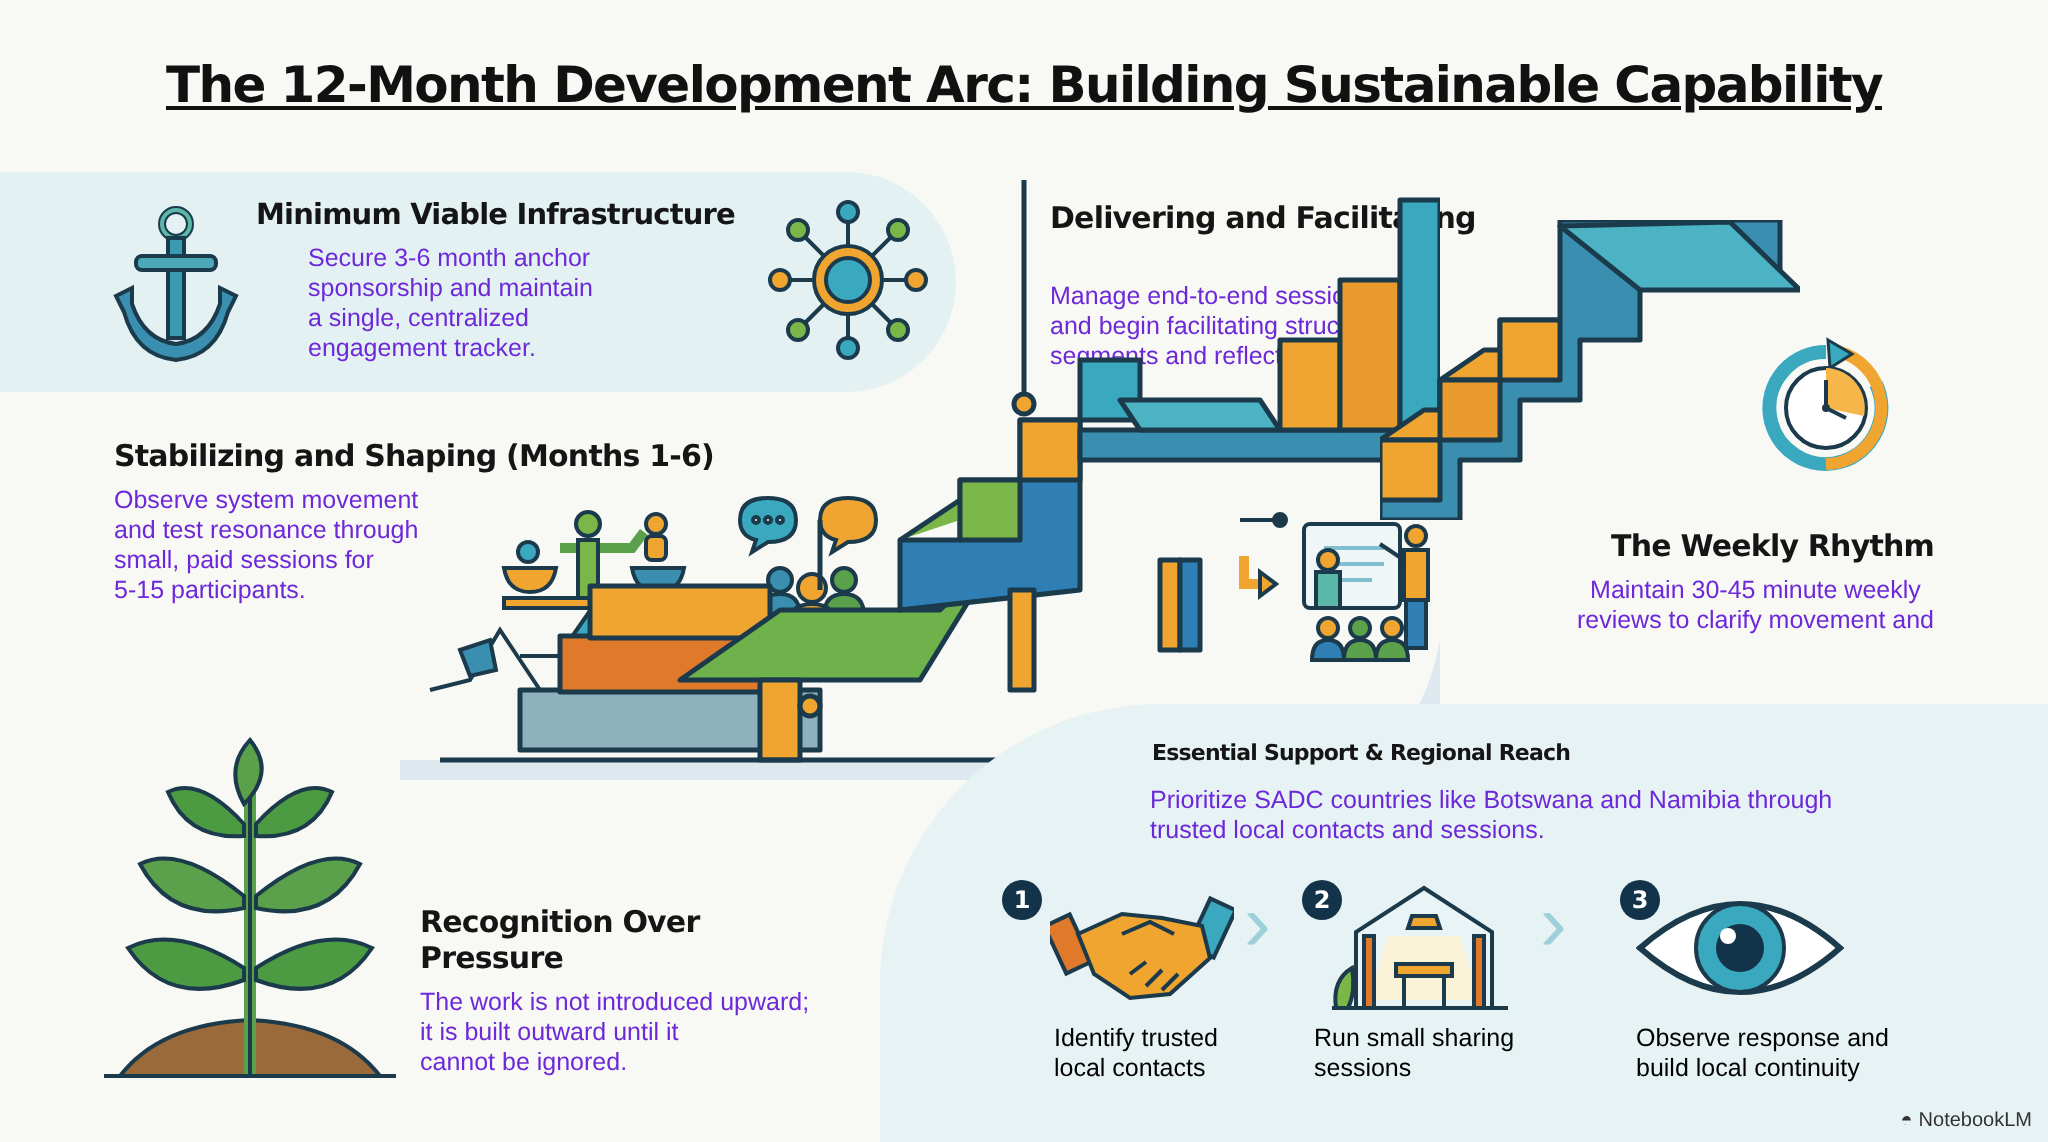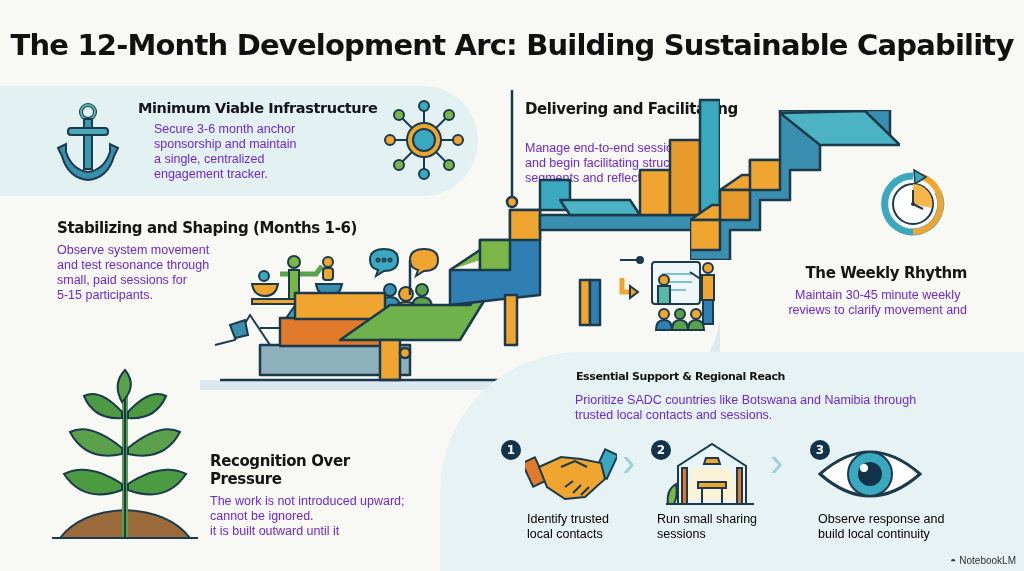--- a/index.html
+++ b/index.html
@@ -1,19 +1,19 @@
 <!DOCTYPE html>
 <html><head>
 <meta charset="utf-8">
 <style>
   * { box-sizing: border-box; margin: 0; padding: 0; }
   html, body { width: 1024px; height: 571px; overflow: hidden; }
   body { background: #f8f8f5; font-family: "Liberation Sans", "DejaVu Sans", sans-serif; color: #1a1a1a; position: relative; }
   .abs { position: absolute; }
-  .title { left: 0; top: 28px; width: 1024px; text-align: center; font-family: "DejaVu Sans", sans-serif; font-weight: bold; font-size: 29px; letter-spacing: -0.8px; color: #111; }
+  .title { left: 0; top: 28px; width: 1024px; text-align: center; font-family: "DejaVu Sans", sans-serif; font-weight: bold; font-size: 25px; letter-spacing: -0.8px; color: #111; text-decoration: underline; }
   .panel-top { left: 0; top: 86px; width: 478px; height: 110px; background: #e3f1f3; border-radius: 0 60px 60px 0; }
   .panel-bottom { left: 440px; top: 352px; width: 584px; height: 219px; background: #e6f2f4; border-radius: 140px 0 0 0; }
   .h { font-family: "DejaVu Sans", sans-serif; font-weight: bold; color: #151515; letter-spacing: -0.4px; }
   .p { font-size: 12.5px; line-height: 15px; color: #6d28d9; }
   .icon svg { display: block; }
   .step-label { font-size: 12.5px; line-height: 15px; color: #000000; }
   .badge { width: 20px; height: 20px; border-radius: 50%; background: #12334a; color: #fff; font-weight: bold; font-size: 12px; text-align: center; line-height: 20px; font-family: "DejaVu Sans", sans-serif; }
   .chev { color: #9ccfd8; font-size: 40px; font-weight: 300; }
   .brand { right: 8px; bottom: 5px; font-size: 10px; color: #333; display: flex; align-items: center; gap: 3px; }
 </style>
@@ -27,21 +27,21 @@
 <div class="abs icon" style="left:52px;top:100px;">
   <svg width="72" height="82" viewBox="0 0 72 82">
     <circle cx="36" cy="12" r="7" fill="none" stroke="#1b3a4b" stroke-width="4"></circle>
     <circle cx="36" cy="12" r="7" fill="none" stroke="#5bb7a7" stroke-width="2"></circle>
     <rect x="32" y="19" width="8" height="50" fill="#3a9bb0" stroke="#1b3a4b" stroke-width="2"></rect>
     <rect x="16" y="28" width="40" height="7" rx="3" fill="#4aa8b8" stroke="#1b3a4b" stroke-width="2"></rect>
     <path d="M6 48 L14 44 L14 52 Q20 70 36 72 Q52 70 58 52 L58 44 L66 48 L62 56 Q56 78 36 80 Q16 78 10 56 Z" fill="#3a8fb0" stroke="#1b3a4b" stroke-width="2"></path>
   </svg>
 </div>
 
-<div class="abs h" style="left:138px;top:100px;font-size:14.5px;">Minimum Viable Infrastructure</div>
+<div class="abs h" style="left:128px;top:100px;font-size:14.5px;">Minimum Viable Infrastructure</div>
 <div class="abs p" style="left:154px;top:122px;">
   <div>Secure 3-6 month anchor</div>
   <div>sponsorship and maintain</div>
   <div>a single, centralized</div>
   <div>engagement tracker.</div>
 </div>
 
 <div class="abs icon" style="left:384px;top:100px;">
   <svg width="80" height="80" viewBox="0 0 80 80">
     <g stroke="#1b3a4b" stroke-width="2">
@@ -302,20 +302,20 @@
     </g>
   </svg>
 </div>
 
 <div class="abs h" style="left:210px;top:452px;font-size:15px;line-height:18px;">
   <div>Recognition Over</div>
   <div>Pressure</div>
 </div>
 <div class="abs p" style="left:210px;top:494px;">
   <div>The work is not introduced upward;</div>
+  <div>it is built outward until it</div>
   <div>cannot be ignored.</div>
-  <div>it is built outward until it</div>
 </div>
 
 <div class="abs brand">
   <span>◓</span>
   <span>NotebookLM</span>
 </div>
 
 </body></html>

